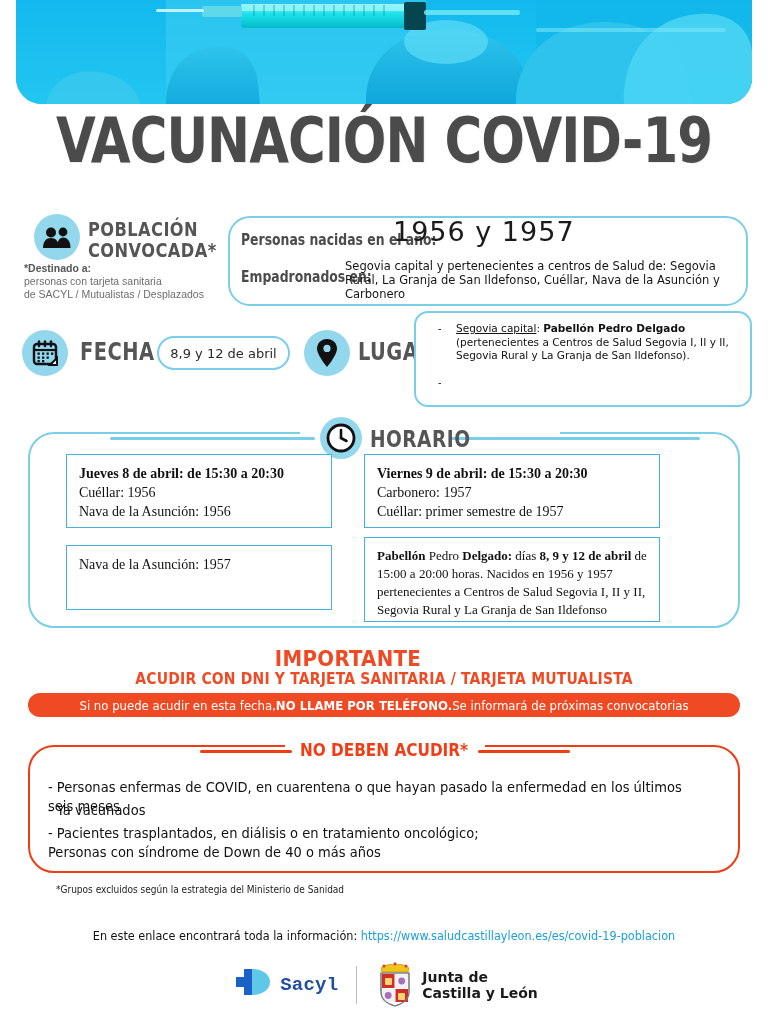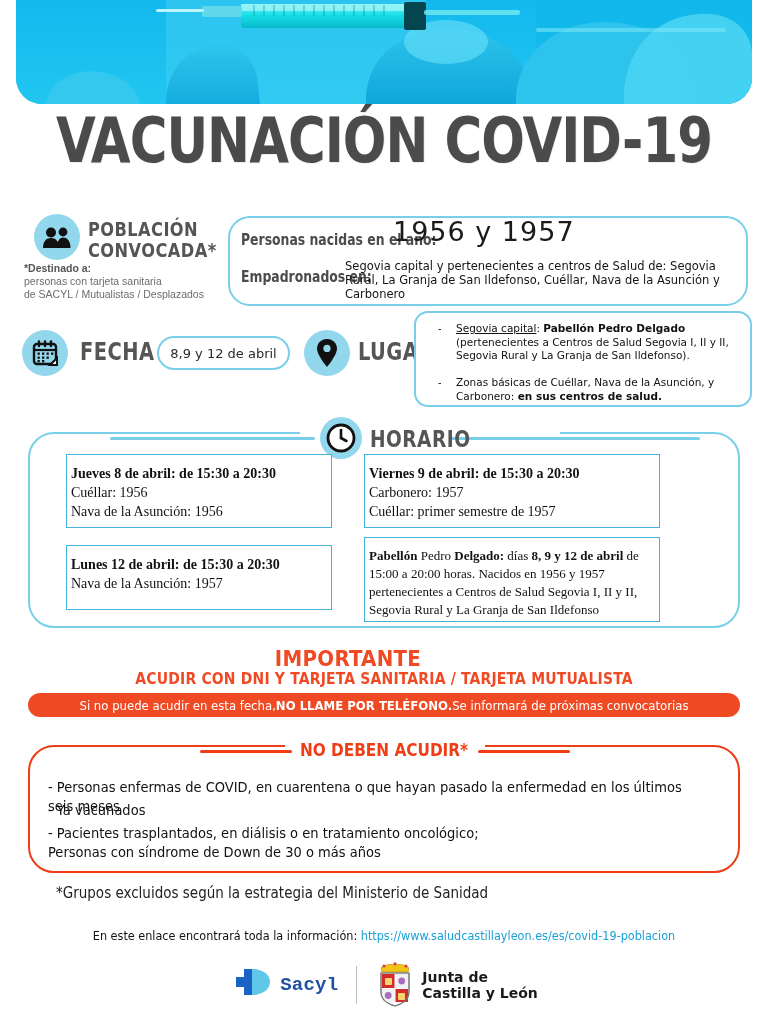--- a/index.html
+++ b/index.html
@@ -113,21 +113,21 @@
   #hor-line-l{position:absolute;left:110px;top:437px;width:205px;height:3px;background:#79cfe8;border-radius:2px;}
   #hor-line-r{position:absolute;left:450px;top:437px;width:250px;height:3px;background:#79cfe8;border-radius:2px;}
   #hor-circle{left:320px;top:417px;width:42px;height:42px;}
   #hor-label{left:370px;top:426px;font-size:23px;}
   #hor-mask{position:absolute;left:300px;top:430px;width:260px;height:16px;background:#fff;}
 
   .hbox{
     position:absolute;border:1.6px solid #43b3dd;background:#fff;box-sizing:border-box;
     font-family:"Liberation Serif","DejaVu Serif",serif;
     color:#111;font-size:14px;line-height:19px;
-    padding:9px 4px;
+    padding:9px 12px;
   }
   .hbox .hb-t{font-weight:bold;}
   #h1{left:66px;top:454px;width:266px;height:74px;}
   #h2{left:364px;top:454px;width:296px;height:74px;}
   #h3{left:66px;top:545px;width:266px;height:65px;}
   #h4{left:364px;top:537px;width:296px;height:85px;font-size:13px;line-height:18px;}
 
   
   #imp-t{
     position:absolute;left:0;top:646px;width:696px;text-align:center;
@@ -165,21 +165,21 @@
     position:absolute;left:48px;width:660px;color:#111;
     font-family:"DejaVu Sans Condensed","Liberation Sans Narrow","Liberation Sans",sans-serif;
     font-size:14.5px;line-height:19px;
   }
   #nda1{top:778px;}
   #nda2{top:801px;}
   #nda3{top:824px;}
   #nda-foot{
     position:absolute;left:56px;top:884px;
     font-family:"DejaVu Sans Condensed","Liberation Sans Narrow","Liberation Sans",sans-serif;
-    font-size:15px;color:#222;
+    font-size:10px;color:#222;
   }
 
   
   #link-row{
     position:absolute;left:0;top:928px;width:768px;text-align:center;
     font-family:"DejaVu Sans Condensed","Liberation Sans Narrow","Liberation Sans",sans-serif;
     font-size:12.5px;color:#111;
   }
   #link-row a{color:#1a9fd9;text-decoration:none;}
 
@@ -316,23 +316,20 @@
     </svg>
   </div>
   <div class="sect-label" id="lug-label">LUGAR</div>
 
   <div class="obox" id="lug-box"></div>
   <div class="lug-dash" id="lug-d1">-</div>
   <div class="lug-item" id="lug-i1">
     <span class="u">Segovia capital</span><span>: </span><span class="b">Pabellón Pedro Delgado</span><span> (pertenecientes a Centros de Salud Segovia I, II y II, Segovia Rural y La Granja de San Ildefonso).</span>
   </div>
   <div class="lug-dash" id="lug-d2">-</div>
-  <div class="lug-item" id="lug-i2">
-    <span>Zonas básicas de Cuéllar, Nava de la Asunción, y Carbonero: </span><span class="b">en sus centros de salud.</span>
-  </div>
 
   <div class="obox" id="hor-box"></div>
   <div id="hor-mask"></div>
   <div id="hor-line-l"></div>
   <div id="hor-line-r"></div>
   <div class="icircle" id="hor-circle">
     <svg width="32" height="32" viewBox="0 0 32 32">
       <circle cx="16" cy="16" r="13" fill="#fff" stroke="#111" stroke-width="2.8"></circle>
       <line x1="16" y1="16" x2="16" y2="8" stroke="#111" stroke-width="2.6" stroke-linecap="round"></line>
       <line x1="16" y1="16" x2="21.5" y2="19" stroke="#111" stroke-width="2.6" stroke-linecap="round"></line>
@@ -346,21 +343,20 @@
     <div>Nava de la Asunción: 1956</div>
   </div>
 
   <div class="hbox" id="h2">
     <div class="hb-t">Viernes 9 de abril: de 15:30 a 20:30</div>
     <div>Carbonero: 1957</div>
     <div>Cuéllar: primer semestre de 1957</div>
   </div>
 
   <div class="hbox" id="h3">
-    <div class="hb-t">Lunes 12 de abril: de 15:30 a 20:30</div>
     <div>Nava de la Asunción: 1957</div>
   </div>
 
   <div class="hbox" id="h4">
     <span class="hb-t">Pabellón</span><span> Pedro </span><span class="hb-t">Delgado: </span><span>días </span><span class="hb-t">8, 9 y 12 de abril</span><span> de 15:00 a 20:00 horas. Nacidos en 1956 y 1957 pertenecientes a Centros de Salud Segovia I, II y II, Segovia Rural y La Granja de San Ildefonso</span>
   </div>
 
   <div id="imp-t">IMPORTANTE</div>
   <div id="imp-s">ACUDIR CON DNI Y TARJETA SANITARIA / TARJETA MUTUALISTA</div>
   <div id="imp-banner">
@@ -371,21 +367,21 @@
 
   <div id="nda-box"></div>
   <div id="nda-mask"></div>
   <div id="nda-line-l"></div>
   <div id="nda-line-r"></div>
   <div id="nda-label">NO DEBEN ACUDIR*</div>
   <div class="nda-item" id="nda1">- Personas enfermas de COVID, en cuarentena o que hayan pasado la enfermedad en los últimos seis meses</div>
   <div class="nda-item" id="nda2">- Ya vacunados</div>
   <div class="nda-item" id="nda3">
     <span>- Pacientes trasplantados, en diálisis o en tratamiento oncológico;</span><br>
-    <span>  Personas con síndrome de Down de 30 o más años</span>
+    <span>  Personas con síndrome de Down de 40 o más años</span>
   </div>
   <div id="nda-foot">*Grupos excluidos según la estrategia del Ministerio de Sanidad</div>
 
   <div id="link-row">
     <span>En este enlace encontrará toda la información:</span>
     <a href="#">https://www.saludcastillayleon.es/es/covid-19-poblacion</a>
   </div>
 
   <div id="logos">
     <div class="logo-sacyl">

